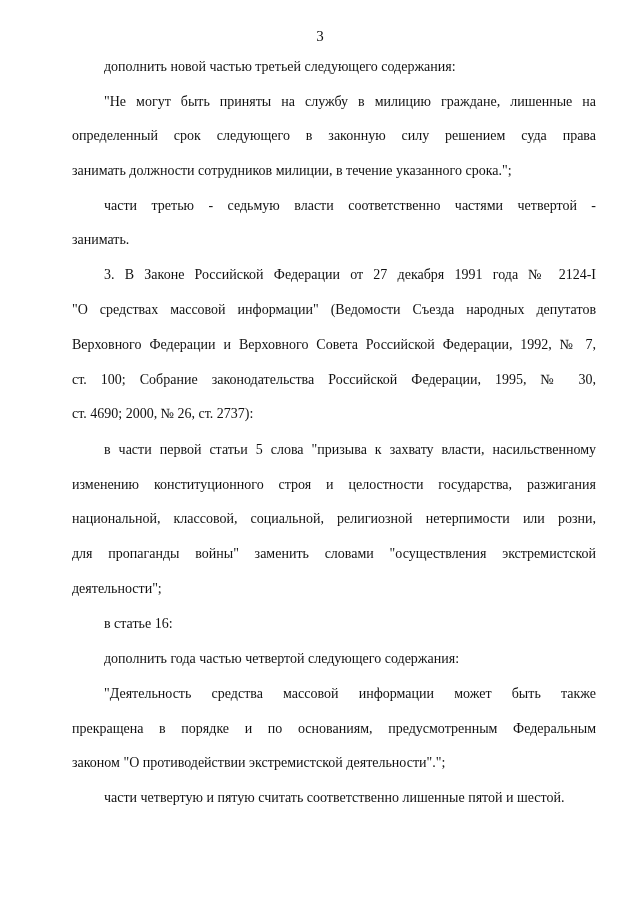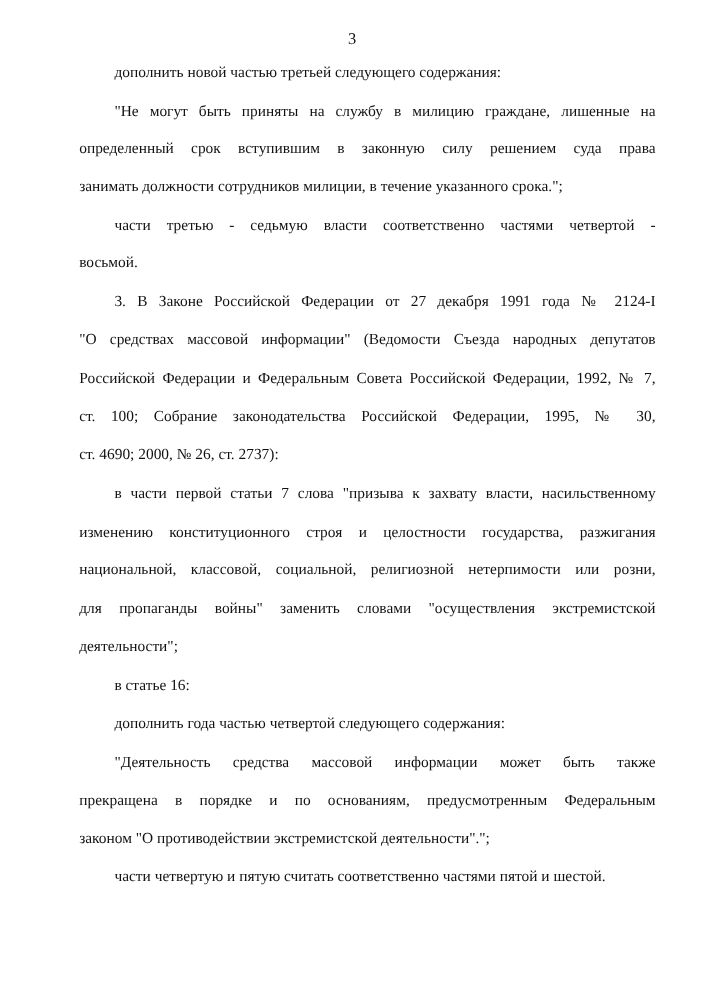--- a/index.html
+++ b/index.html
@@ -42,33 +42,33 @@
     }
   </style>
 </head>
 <body>
 
 <div>
   <div class="page-number">3</div>
 
   <div class="line indent" style="top:57px">дополнить новой частью третьей следующего содержания:</div>
   <div class="line indent just" style="top:92px">"Не могут быть приняты на службу в милицию граждане, лишенные на</div>
-  <div class="line just" style="top:126px">определенный срок вступившим в законную силу решением суда права</div>
+  <div class="line just" style="top:126px">определенный срок следующего в законную силу решением суда права</div>
   <div class="line" style="top:161px">занимать должности сотрудников милиции, в течение указанного срока.";</div>
   <div class="line indent just" style="top:196px">части третью - седьмую власти соответственно частями четвертой -</div>
-  <div class="line" style="top:230px">восьмой.</div>
+  <div class="line" style="top:230px">занимать.</div>
   <div class="line indent just" style="top:265px">3. В Законе Российской Федерации от 27 декабря 1991 года № 2124-I</div>
   <div class="line just" style="top:300px">"О средствах массовой информации" (Ведомости Съезда народных депутатов</div>
-  <div class="line just" style="top:335px">Российской Федерации и Федеральным Совета Российской Федерации, 1992, № 7,</div>
+  <div class="line just" style="top:335px">Верховного Федерации и Верховного Совета Российской Федерации, 1992, № 7,</div>
   <div class="line just" style="top:370px">ст. 100; Собрание законодательства Российской Федерации, 1995, № 30,</div>
   <div class="line" style="top:404px">ст. 4690; 2000, № 26, ст. 2737):</div>
-  <div class="line indent just" style="top:440px">в части первой статьи 7 слова "призыва к захвату власти, насильственному</div>
+  <div class="line indent just" style="top:440px">в части первой статьи 5 слова "призыва к захвату власти, насильственному</div>
   <div class="line just" style="top:475px">изменению конституционного строя и целостности государства, разжигания</div>
   <div class="line just" style="top:509px">национальной, классовой, социальной, религиозной нетерпимости или розни,</div>
   <div class="line just" style="top:544px">для пропаганды войны" заменить словами "осуществления экстремистской</div>
   <div class="line" style="top:579px">деятельности";</div>
   <div class="line indent" style="top:614px">в статье 16:</div>
   <div class="line indent" style="top:649px">дополнить года частью четвертой следующего содержания:</div>
   <div class="line indent just" style="top:684px">"Деятельность средства массовой информации может быть также</div>
   <div class="line just" style="top:719px">прекращена в порядке и по основаниям, предусмотренным Федеральным</div>
   <div class="line" style="top:753px">законом "О противодействии экстремистской деятельности".";</div>
-  <div class="line indent" style="top:788px">части четвертую и пятую считать соответственно частями пятой и шестой.</div>
+  <div class="line indent" style="top:788px">части четвертую и пятую считать соответственно лишенные пятой и шестой.</div>
 </div>
 
 </body></html>

